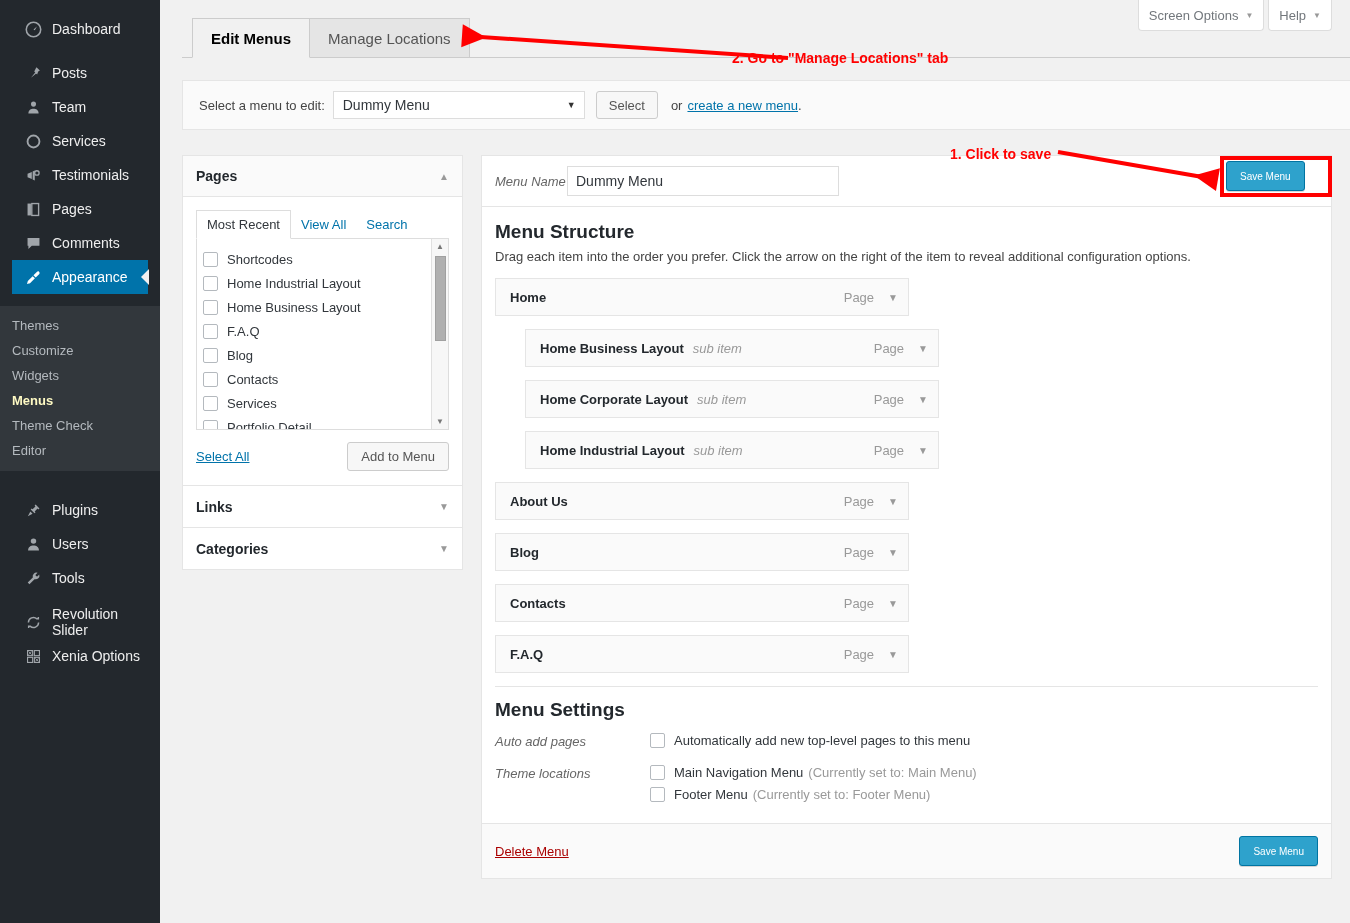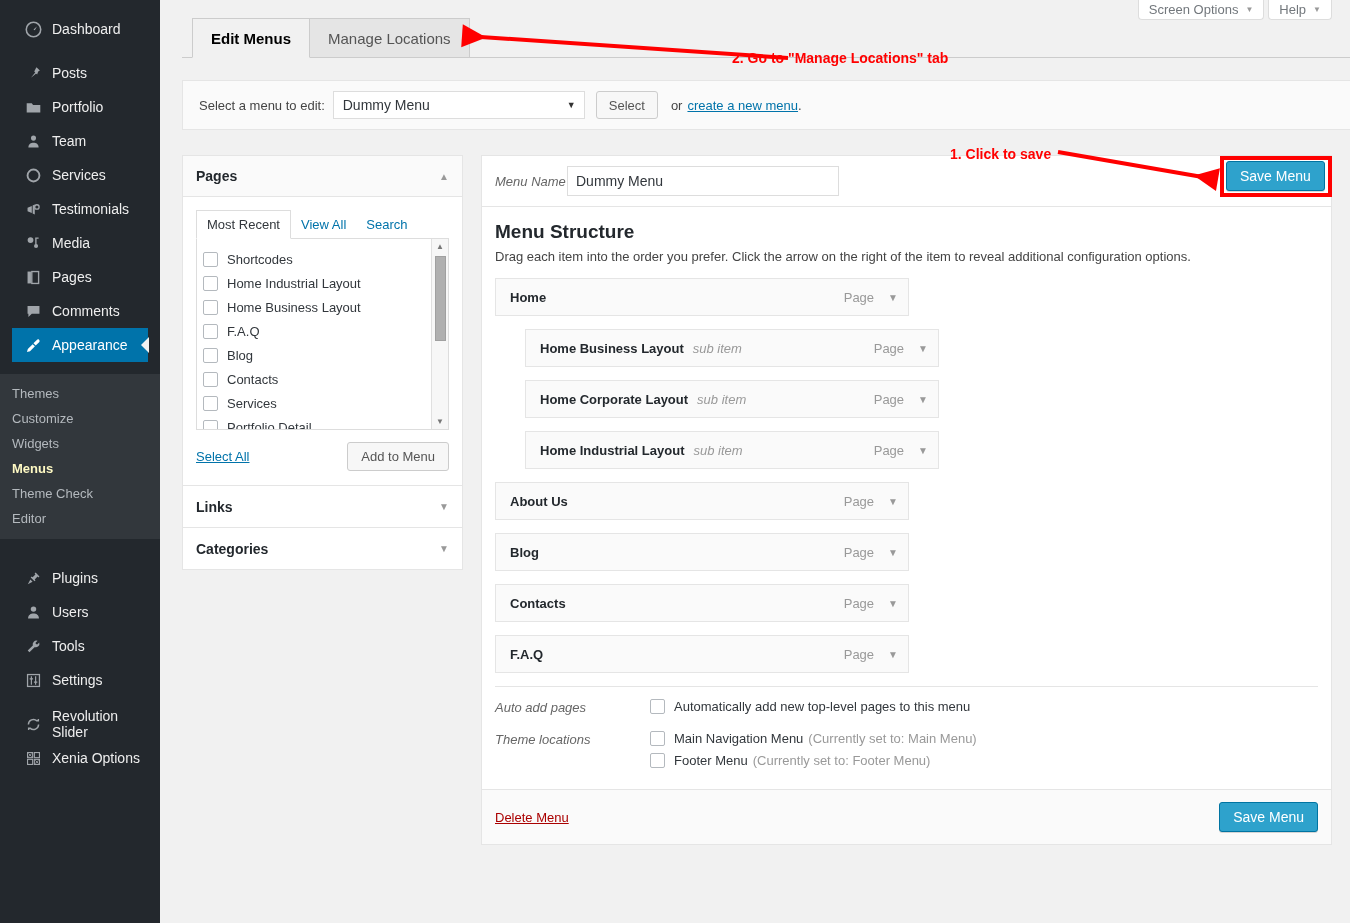--- a/index.html
+++ b/index.html
@@ -71,21 +71,21 @@
   
   #main {
     position: absolute; left: 160px; top: 0;
     width: 1190px; height: 923px;
     background: #f1f1f1;
   }
 
   
   .topbtns { position: absolute; right: 18px; top: 0; display: flex; }
   .topbtn {
-    height: 20px;
+    height: 31px;
     background: #fff;
     border: 1px solid #ddd;
     border-top: none;
     border-radius: 0 0 4px 4px;
     padding: 0 10px;
     display: flex; align-items: center;
     font-size: 13px; color: #72777c;
     cursor: pointer;
     margin-left: 4px;
   }
@@ -305,21 +305,21 @@
     margin-top: 14px;
     gap: 16px;
   }
   .del { color: #a00; text-decoration: underline; font-size: 13px; cursor: pointer; }
 
   .btn-primary {
     background: #2ea2cc;
     border: 1px solid #0074a2;
     border-radius: 3px;
     color: #fff;
-    font-size: 14px;
+    font-size: 10px;
     height: 30px;
     padding: 0 13px;
     display: inline-flex; align-items: center;
     cursor: pointer;
     box-shadow: 0 1px 0 rgba(0,0,0,.15);
   }
 
   
   #savetop {
     position: absolute; left: 1226px; top: 161px;
@@ -366,28 +366,20 @@
 
       <div class="menu-item">
         <span class="ic">
           <svg width="17" height="17" viewBox="0 0 20 20" fill="currentColor">
               <path d="M13.5 2.5l4 4-2 1-1.2 3.6-2.3-2.3-5 6.2 6.2-5-2.3-2.3L12.5 4.5z"></path>
             </svg>
         </span>
         <span>Posts</span>
       </div>
 
-      <div class="menu-item">
-        <span class="ic">
-          <svg width="17" height="17" viewBox="0 0 20 20" fill="currentColor">
-              <path d="M2 5h6l1.5 2H18v9H2z"></path>
-            </svg>
-        </span>
-        <span>Portfolio</span>
-      </div>
 
       <div class="menu-item">
         <span class="ic">
           <svg width="17" height="17" viewBox="0 0 20 20" fill="currentColor">
               <circle cx="10" cy="6" r="3"></circle>
               <path d="M4 17c0-4 3-5.5 6-5.5s6 1.5 6 5.5z"></path>
             </svg>
         </span>
         <span>Team</span>
       </div>
@@ -404,30 +396,20 @@
       <div class="menu-item">
         <span class="ic">
           <svg width="17" height="17" viewBox="0 0 20 20" fill="currentColor">
               <path d="M3 8v4l5 2V6zM9 5.2v9.6l2.5 1.2V4z"></path>
               <circle cx="14" cy="7" r="2.6" fill="none" stroke="currentColor" stroke-width="1.5"></circle>
             </svg>
         </span>
         <span>Testimonials</span>
       </div>
 
-      <div class="menu-item">
-        <span class="ic">
-          <svg width="17" height="17" viewBox="0 0 20 20" fill="currentColor">
-              <circle cx="6.5" cy="6" r="3.4"></circle>
-              <path d="M12 3h1.6v8.5H12zM12 3h4v1.4h-4z"></path>
-              <circle cx="13" cy="13" r="2.4"></circle>
-            </svg>
-        </span>
-        <span>Media</span>
-      </div>
 
       <div class="menu-item">
         <span class="ic">
           <svg width="17" height="17" viewBox="0 0 20 20" fill="currentColor">
               <rect x="3" y="3" width="4" height="14"></rect>
               <rect x="8" y="3" width="8" height="14" fill="none" stroke="currentColor" stroke-width="1.6"></rect>
             </svg>
         </span>
         <span>Pages</span>
       </div>
@@ -484,29 +466,20 @@
 
       <div class="menu-item">
         <span class="ic">
           <svg width="17" height="17" viewBox="0 0 20 20" fill="currentColor">
               <path d="M14.8 3.2a4.5 4.5 0 00-5.6 5.6l-6 6 2 2 6-6a4.5 4.5 0 005.6-5.6l-2.4 2.4-1.6-.4-.4-1.6z"></path>
             </svg>
         </span>
         <span>Tools</span>
       </div>
 
-      <div class="menu-item">
-        <span class="ic">
-          <svg width="17" height="17" viewBox="0 0 20 20" fill="none" stroke="currentColor" stroke-width="1.5">
-              <rect x="3" y="3" width="14" height="14"></rect>
-              <path d="M7.5 5v10M12.5 5v10M5.5 8h4M10.5 12h4" stroke-width="1.4"></path>
-            </svg>
-        </span>
-        <span>Settings</span>
-      </div>
 
       <div class="menu-gap"></div>
 
       <div class="menu-item">
         <span class="ic">
           <svg width="17" height="17" viewBox="0 0 20 20" fill="none" stroke="currentColor" stroke-width="1.7">
               <path d="M4 10a6 6 0 0110-4.3M16 10a6 6 0 01-10 4.3"></path>
               <path d="M13.5 5.7h2.2V3.6M6.5 14.3H4.3v2.1"></path>
             </svg>
         </span>
@@ -731,20 +704,21 @@
         <span class="mright">
           <span class="mtype">Page</span>
           <span class="mtri">▼</span>
         </span>
       </div>
     </div>
 
     <div class="divider"></div>
 
     <div class="sect" style="padding-top:12px;">
+      <div class="h2" style="margin-bottom:12px;">Menu Settings</div>
 
       <div class="setrow">
         <span class="setlbl">Auto add pages</span>
         <div>
           <div class="setopt">
             <span class="chk"></span>
             <span>Automatically add new top-level pages to this menu</span>
           </div>
         </div>
       </div>

